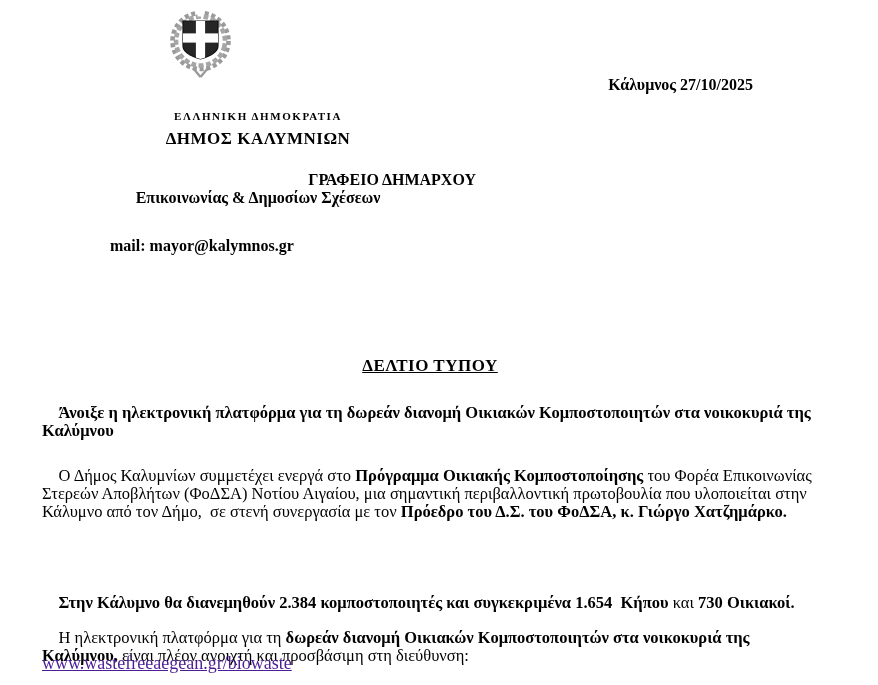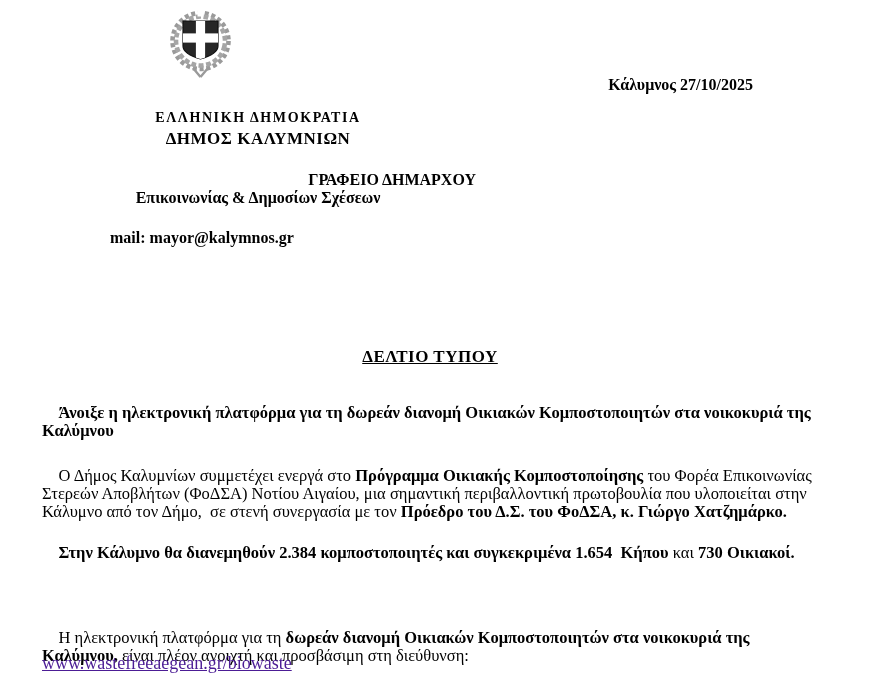--- a/index.html
+++ b/index.html
@@ -20,44 +20,44 @@
   .date-line {
     top: 76px; right: 125px;
     font-size: 16px; font-weight: bold;
     white-space: nowrap;
   }
 
   .hdr-center {
     left: 40px; width: 436px;
     text-align: center; white-space: nowrap;
   }
-  .org1 { top: 110px; font-size: 14px; font-weight: bold; letter-spacing: 1.6px; }
+  .org1 { top: 110px; font-size: 11px; font-weight: bold; letter-spacing: 1.6px; }
   .org2 { top: 129px; font-size: 17px; font-weight: bold; letter-spacing: 0.5px; }
   .off1 { top: 171px; font-size: 16px; font-weight: bold; text-align: right; }
   .off2 { top: 189px; font-size: 16px; font-weight: bold; }
 
-  .contact-mail  { top: 229px; left: 110px; font-size: 16px; font-weight: bold; white-space: nowrap; }
+  .contact-mail  { top: 237px; left: 110px; font-size: 16px; font-weight: bold; white-space: nowrap; }
   .contact-phone { top: 247px; left: 127px; font-size: 16px; font-weight: bold; white-space: nowrap; }
 
   .doc-title {
-    top: 347px; left: 40px; width: 780px;
+    top: 356px; left: 40px; width: 780px;
     text-align: center;
     font-size: 17px; font-weight: bold;
     text-decoration: underline;
     letter-spacing: 0.5px;
   }
 
   .para {
     left: 42px; width: 778px;
     font-size: 16.5px; line-height: 18px;
     white-space: pre-wrap;
   }
   .p1 { top: 386px; font-weight: bold; }
   .p2 { top: 449px; }
-  .p3 { top: 526px; font-weight: bold; }
+  .p3 { top: 576px; font-weight: bold; }
   .p3 .reg { font-weight: normal; }
   .p4 { top: 611px; }
 
   .weblink {
     top: 653px; left: 42px;
     font-size: 18px; line-height: 21px;
     font-weight: normal;
     color: #4c1d95;
     text-decoration: underline;
     cursor: pointer;

